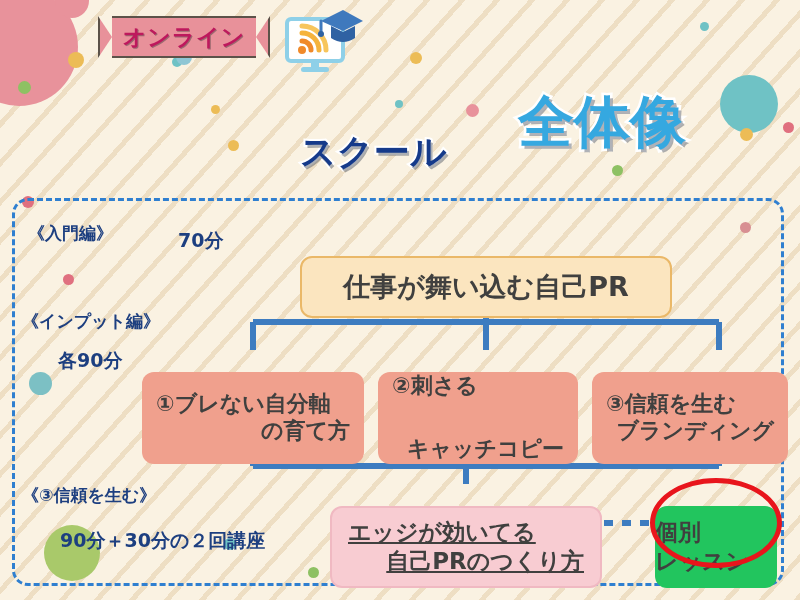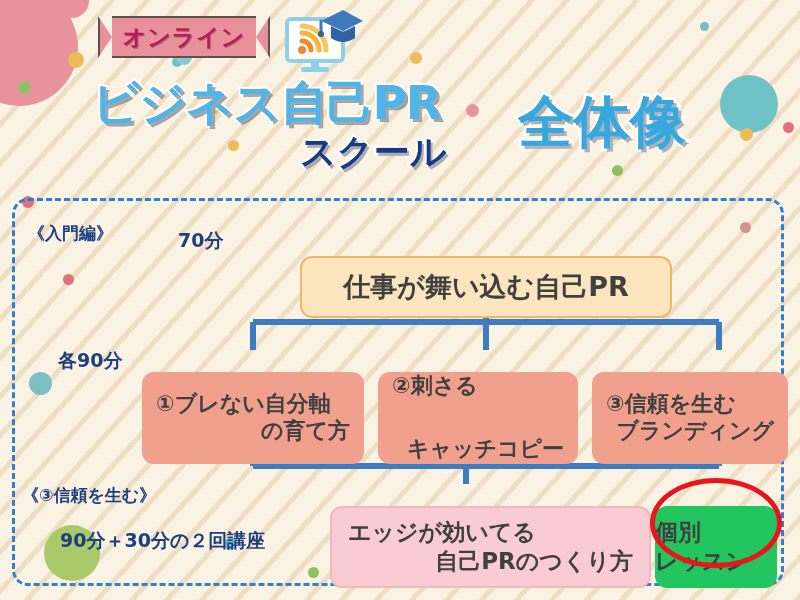--- a/index.html
+++ b/index.html
@@ -171,26 +171,27 @@
     padding: 0 14px;
     line-height: 1.22;
   }
   #box-1 { left: 142px; top: 348px; width: 222px; }
   #box-2 { left: 378px; top: 348px; width: 200px; gap: 36px; }
   #box-3 { left: 592px; top: 348px; width: 196px; }
   #box-1 .ln:first-child, #box-2 .ln:first-child, #box-3 .ln:first-child { text-align: left; }
   #box-1 .ln:last-child, #box-2 .ln:last-child, #box-3 .ln:last-child { text-align: right; }
   #box-output {
     left: 330px; top: 482px;
-    width: 321px; height: 82px;
+    width: 272px; height: 82px;
     background: #f8ccd2;
     border: 2px solid #f0b9c2;
     font-size: 23px;
     padding: 0 16px;
     line-height: 1.25;
+    text-decoration: underline;
   }
   #box-output .ln:first-child { text-align: left; }
   #box-output .ln:last-child  { text-align: right; }
   #box-private {
     left: 655px; top: 482px;
     width: 122px; height: 82px;
     background: #22c55e;
     align-items: flex-start;
     font-size: 23px;
     line-height: 1.25;
@@ -257,21 +258,20 @@
         <path d="M17 28 A17 17 0 0 1 34 45" fill="none" stroke="#f5b33c" stroke-width="5" stroke-linecap="round"></path>
         <path d="M17 21 A24 24 0 0 1 41 45" fill="none" stroke="#f7c55c" stroke-width="5" stroke-linecap="round"></path>
 
         <path d="M36 16 L58 5 L78 16 L58 26 Z" fill="#3f79bd"></path>
         <path d="M46 21 L46 33 Q58 41 70 33 L70 21 L58 27 Z" fill="#2f62a3"></path>
         <path d="M36 16 L36 28" stroke="#3f79bd" stroke-width="3" stroke-linecap="round"></path>
         <circle cx="36" cy="29" r="3" fill="#2f62a3"></circle>
       </svg>
     </div>
 
-    <div class="hdr-title" id="t-biz">ビジネス自己PR</div>
     <div class="hdr-title" id="t-school">スクール</div>
     <div class="hdr-title" id="t-zentai">全体像</div>
   </div>
 
   <div id="panel"></div>
 
   <svg id="connectors">
     <g stroke="#3d7cc0" stroke-width="6" fill="none">
 
       <path d="M486 294 L486 322"></path>
@@ -292,20 +292,21 @@
     </g>
 
     <g stroke="#3d7cc0" stroke-width="6" fill="none" stroke-linecap="butt" stroke-dasharray="9 9">
       <path d="M604 523 L652 523"></path>
     </g>
   </svg>
 
   <div class="sec-label sec-main" id="lbl-nyumon">《入門編》</div>
   <div class="sec-label sec-sub" id="lbl-nyumon-m">70分</div>
 
+  <div class="sec-label sec-main" id="lbl-input">《インプット編》</div>
   <div class="sec-label sec-sub" id="lbl-input-m">各90分</div>
 
   <div class="sec-label sec-main" id="lbl-output">《③信頼を生む》</div>
   <div class="sec-label sec-sub" id="lbl-output-m">90分＋30分の２回講座</div>
 
   <div class="box" id="box-top">
     <span class="ln">仕事が舞い込む自己PR</span>
   </div>
 
   <div class="box box-pink" id="box-1">

